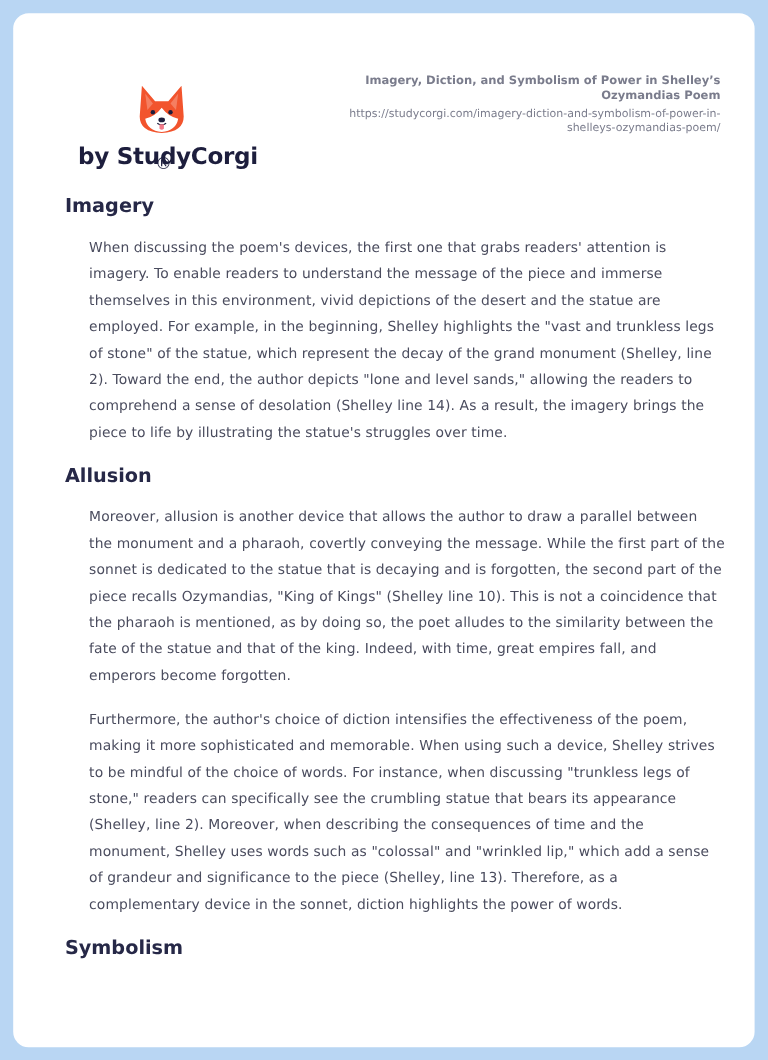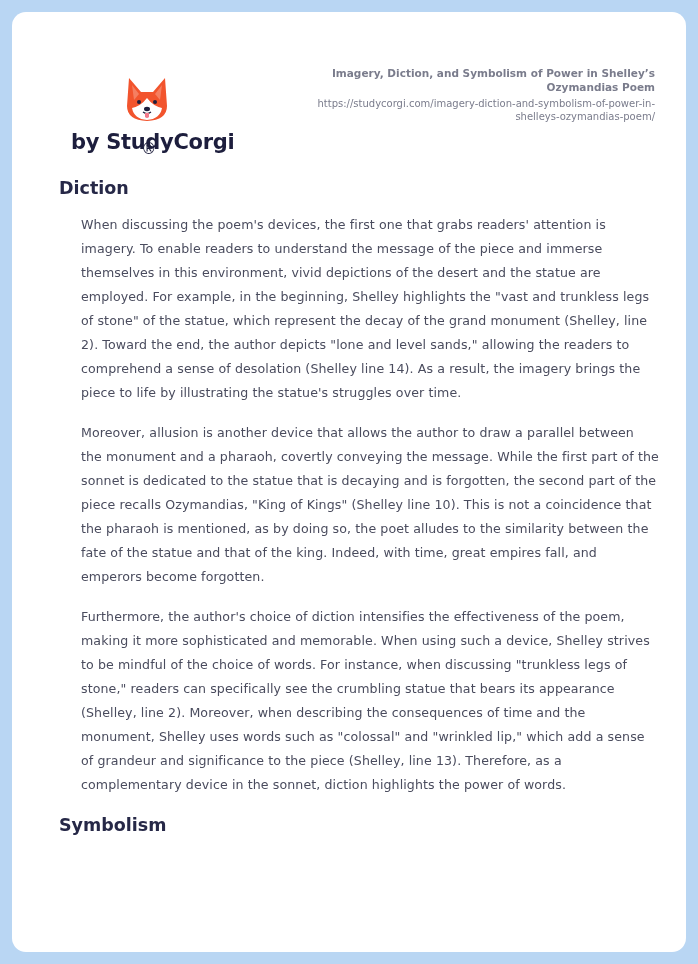--- a/index.html
+++ b/index.html
@@ -108,24 +108,25 @@
       <span class="logo-reg">®</span>
     </div>
     <div class="meta">
       <div class="meta-title">Imagery, Diction, and Symbolism of Power in Shelley’s Ozymandias Poem</div>
       <div class="meta-url">https://studycorgi.com/imagery-diction-and-symbolism-of-power-in-shelleys-ozymandias-poem/</div>
     </div>
   </div>
 
   <div class="content">
     <section>
-      <h2>Diction</h2>
+      <h2>Imagery</h2>
       <p>When discussing the poem's devices, the first one that grabs readers' attention is imagery. To enable readers to understand the message of the piece and immerse themselves in this environment, vivid depictions of the desert and the statue are employed. For example, in the beginning, Shelley highlights the "vast and trunkless legs of stone" of the statue, which represent the decay of the grand monument (Shelley, line 2). Toward the end, the author depicts "lone and level sands," allowing the readers to comprehend a sense of desolation (Shelley line 14). As a result, the imagery brings the piece to life by illustrating the statue's struggles over time.</p>
     </section>
     <section>
+      <h2>Allusion</h2>
       <p>Moreover, allusion is another device that allows the author to draw a parallel between the monument and a pharaoh, covertly conveying the message. While the first part of the sonnet is dedicated to the statue that is decaying and is forgotten, the second part of the piece recalls Ozymandias, "King of Kings" (Shelley line 10). This is not a coincidence that the pharaoh is mentioned, as by doing so, the poet alludes to the similarity between the fate of the statue and that of the king. Indeed, with time, great empires fall, and emperors become forgotten.</p>
     </section>
     <section>
       <p>Furthermore, the author's choice of diction intensifies the effectiveness of the poem, making it more sophisticated and memorable. When using such a device, Shelley strives to be mindful of the choice of words. For instance, when discussing "trunkless legs of stone," readers can specifically see the crumbling statue that bears its appearance (Shelley, line 2). Moreover, when describing the consequences of time and the monument, Shelley uses words such as "colossal" and "wrinkled lip," which add a sense of grandeur and significance to the piece (Shelley, line 13). Therefore, as a complementary device in the sonnet, diction highlights the power of words.</p>
     </section>
     <section>
       <h2>Symbolism</h2>
     </section>
   </div>
 </div>

